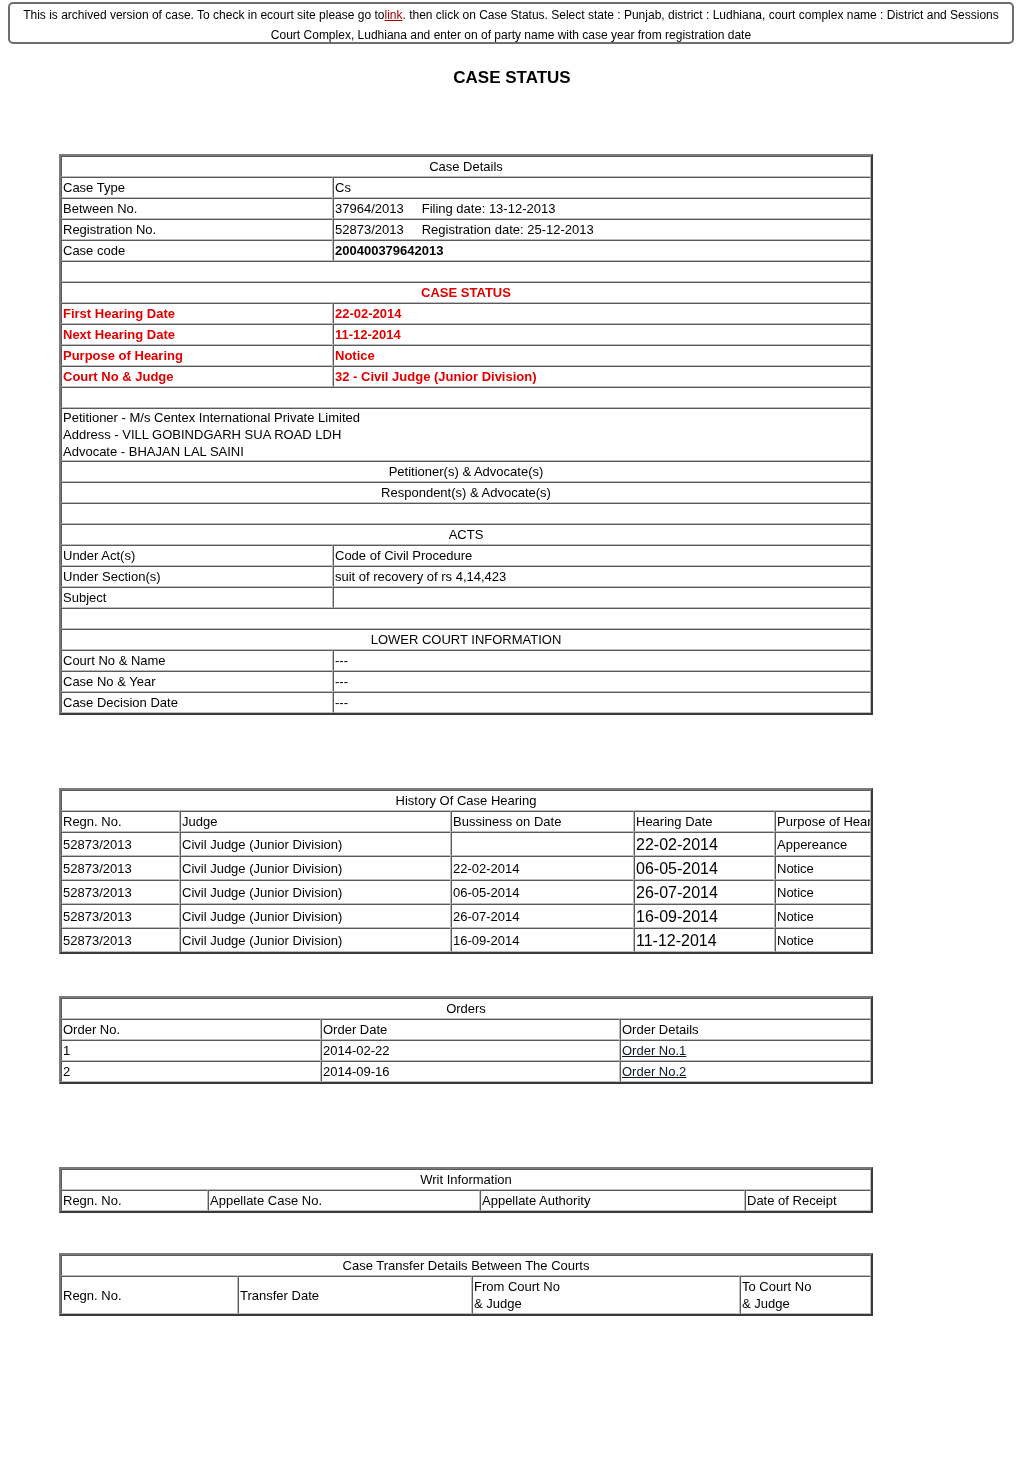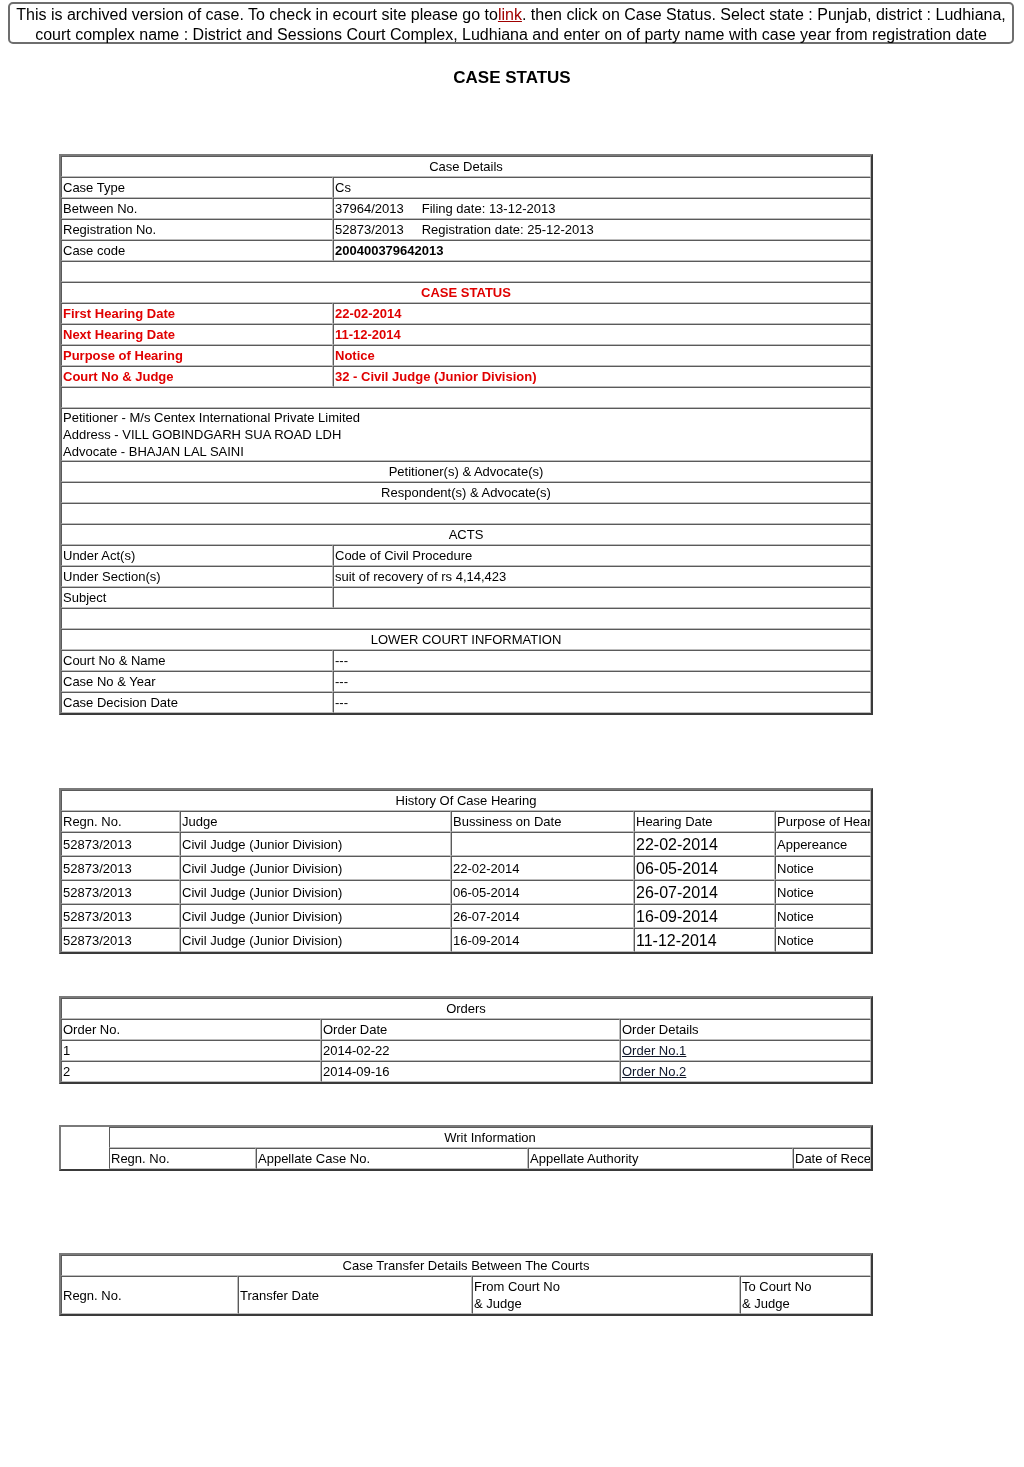--- a/index.html
+++ b/index.html
@@ -4,21 +4,21 @@
 <style>
   html, body { margin: 0; padding: 0; background: #ffffff; }
   body {
     width: 1024px; height: 1467px; position: relative;
     font-family: "Liberation Sans", "DejaVu Sans", sans-serif;
     color: #000; font-size: 13px;
   }
   .notice {
     position: absolute; left: 8px; top: 2px; width: 1006px; height: 42px;
     border: 2px solid #6e6e6e; border-radius: 5px; box-sizing: border-box;
-    text-align: center; font-size: 16px; line-height: 20px; padding-top: 1px;
+    text-align: center; font-size: 12px; line-height: 20px; padding-top: 1px;
     color: #000;
   }
   .notice a { color: #a00000; text-decoration: underline; }
   .page-title {
     position: absolute; left: 0; top: 68px; width: 1024px; text-align: center;
     font-weight: bold; font-size: 17px;
   }
   table.t {
     position: absolute; left: 59px; width: 814px; border-collapse: separate;
     border-spacing: 0; table-layout: fixed;
@@ -231,21 +231,21 @@
     <td><a href="#" class="order-link">Order No.1</a></td>
   </tr>
   <tr>
     <td>2</td>
     <td>2014-09-16</td>
     <td><a href="#" class="order-link">Order No.2</a></td>
   </tr>
 </tbody>
   </table>
 
-<table class="t" style="top:1125px;padding-left:48px;">
+<table class="t" style="top:1167px;">
   <colgroup>
       <col style="width:147px">
       <col style="width:272px">
       <col style="width:265px">
       <col>
     </colgroup>
   <tbody>
       <tr>
         <td colspan="4" class="c">Writ Information</td>
       </tr>

